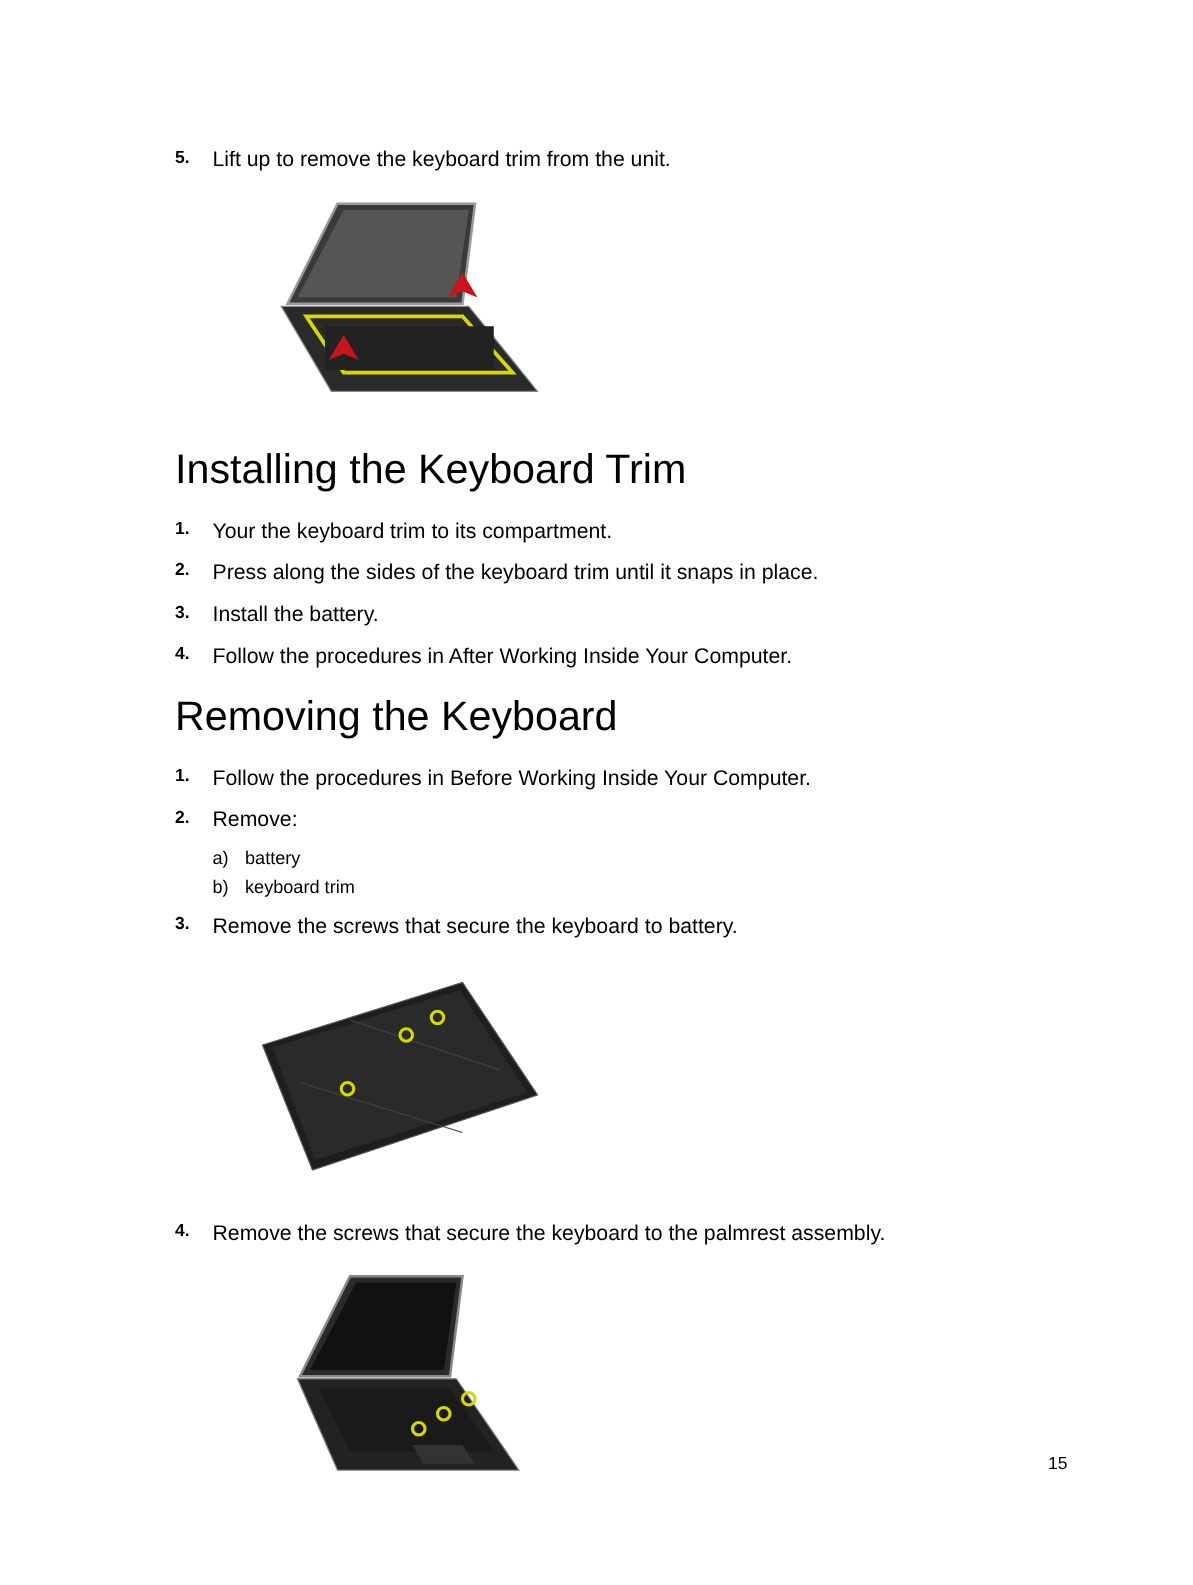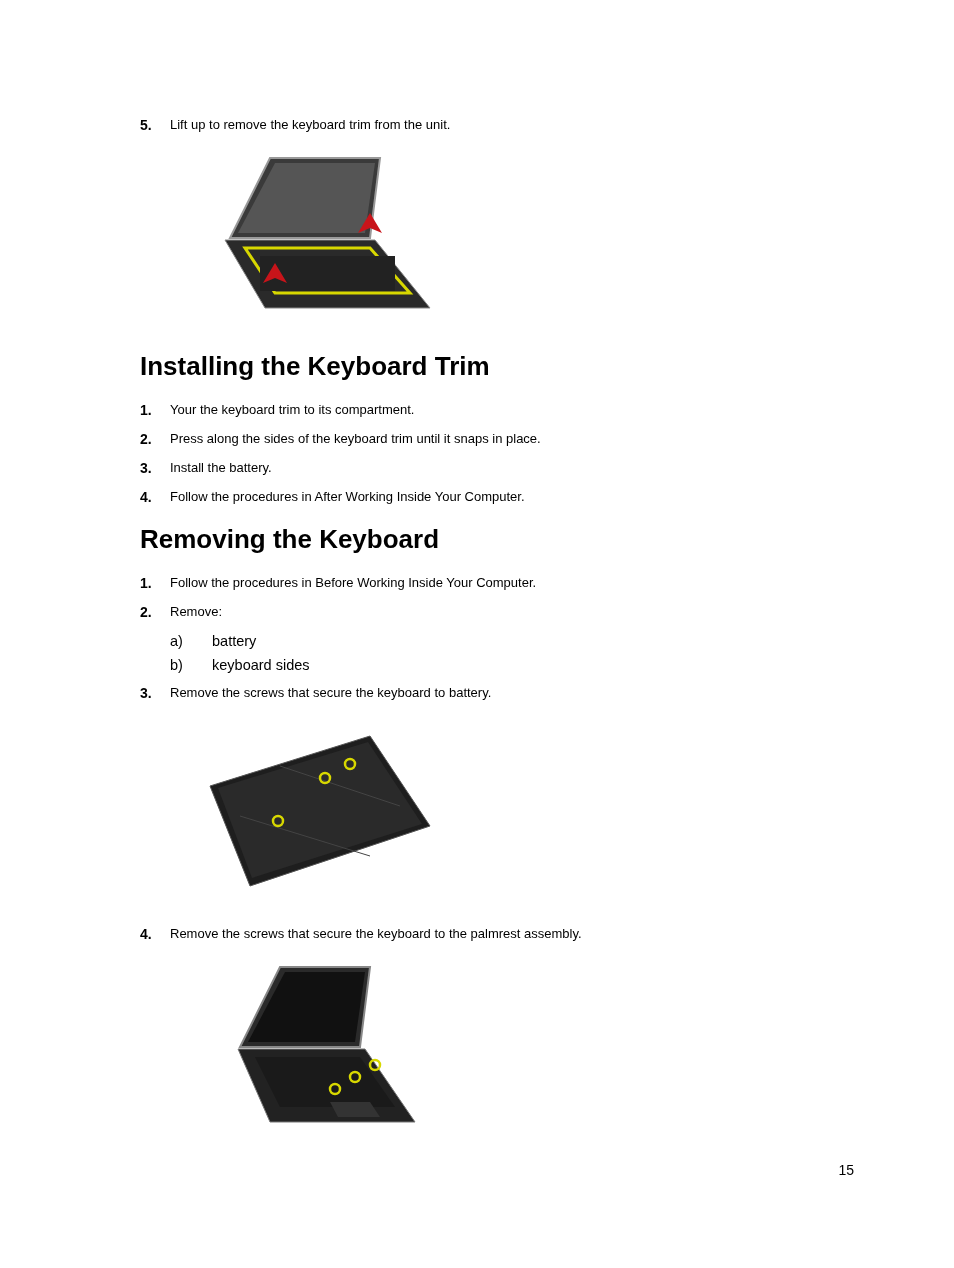--- a/index.html
+++ b/index.html
@@ -17,41 +17,40 @@
       margin-bottom: 8px;
       line-height: 1.5;
     }
     .ol-num {
       font-weight: bold;
       font-size: 14px;
       width: 30px;
       flex-shrink: 0;
     }
     .ol-text {
-      font-size: 13px;
+      font-size: 17px;
       flex: 1;
     }
     .sub-item {
       display: flex;
       margin-left: 30px;
       margin-bottom: 2px;
       line-height: 1.5;
     }
     .sub-letter {
       font-size: 14.5px;
       width: 26px;
       flex-shrink: 0;
     }
     .sub-text {
       font-size: 14.5px;
-      margin-left: 16px;
     }
     h2 {
-      font-size: 26px;
-      font-weight: bold;
+      font-size: 33px;
+      font-weight: normal;
       margin-top: 16px;
       margin-bottom: 18px;
     }
     .italic { }
     .figure-wrap {
       margin: 12px 0 18px 30px;
     }
     .page-num {
       position: absolute;
       bottom: 90px;
@@ -121,21 +120,21 @@
 <div class="ol-item">
   <div class="ol-num">2.</div>
   <div class="ol-text">Remove:</div>
 </div>
 <div class="sub-item">
   <div class="sub-letter">a)</div>
   <div class="sub-text">battery</div>
 </div>
 <div class="sub-item">
   <div class="sub-letter">b)</div>
-  <div class="sub-text">keyboard sides</div>
+  <div class="sub-text">keyboard trim</div>
 </div>
 <div class="ol-item" style="margin-top:6px;">
   <div class="ol-num">3.</div>
   <div class="ol-text">Remove the screws that secure the keyboard to battery.</div>
 </div>
 
 <div class="figure-wrap">
   <svg width="280" height="190" viewBox="0 0 280 190">
     <polygon points="40,70 200,20 260,110 80,170" fill="#1e1e1e" stroke="#555" stroke-width="1"></polygon>
     <polygon points="48,72 198,26 252,108 82,162" fill="#2a2a2a"></polygon>

